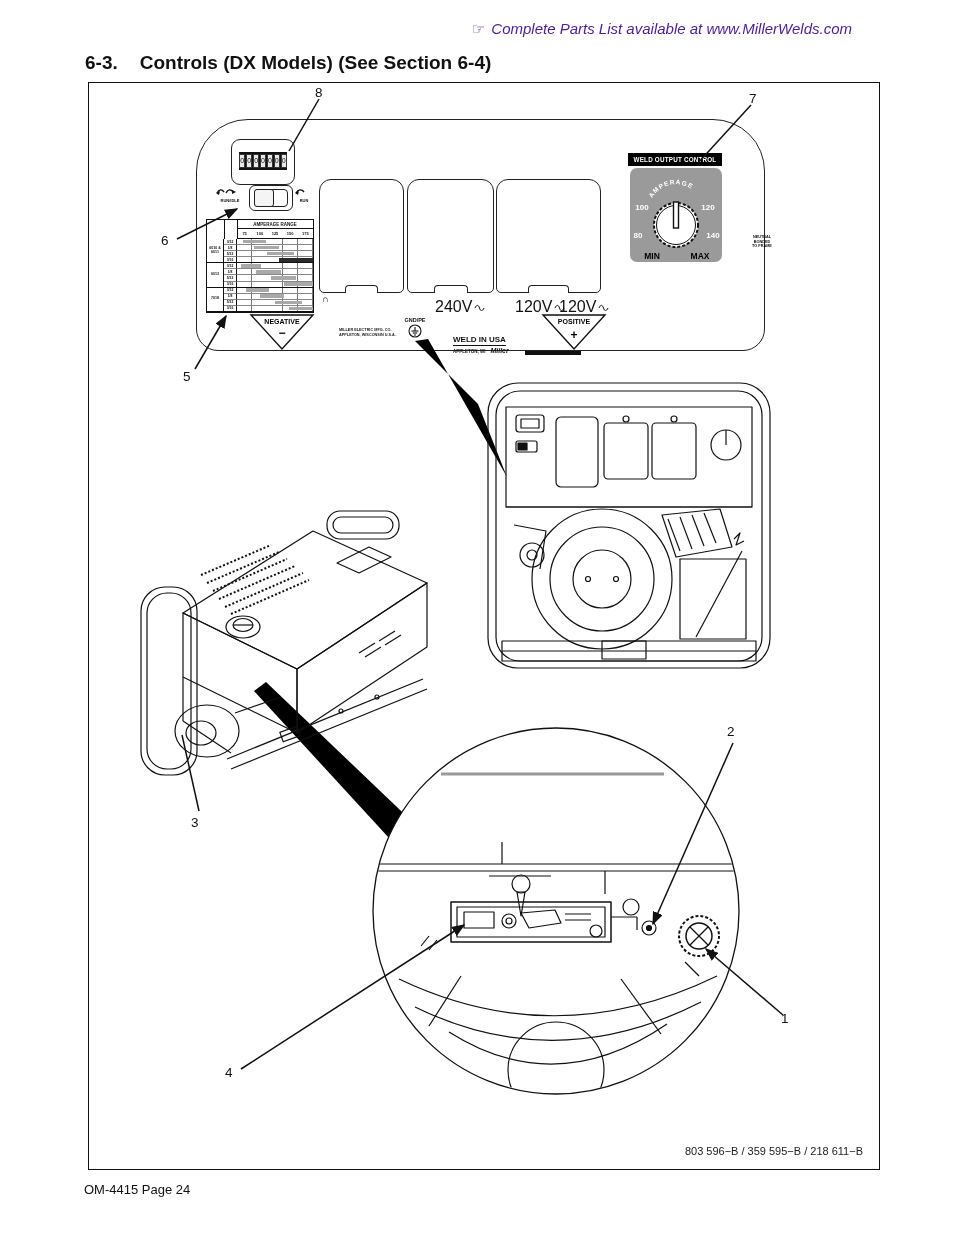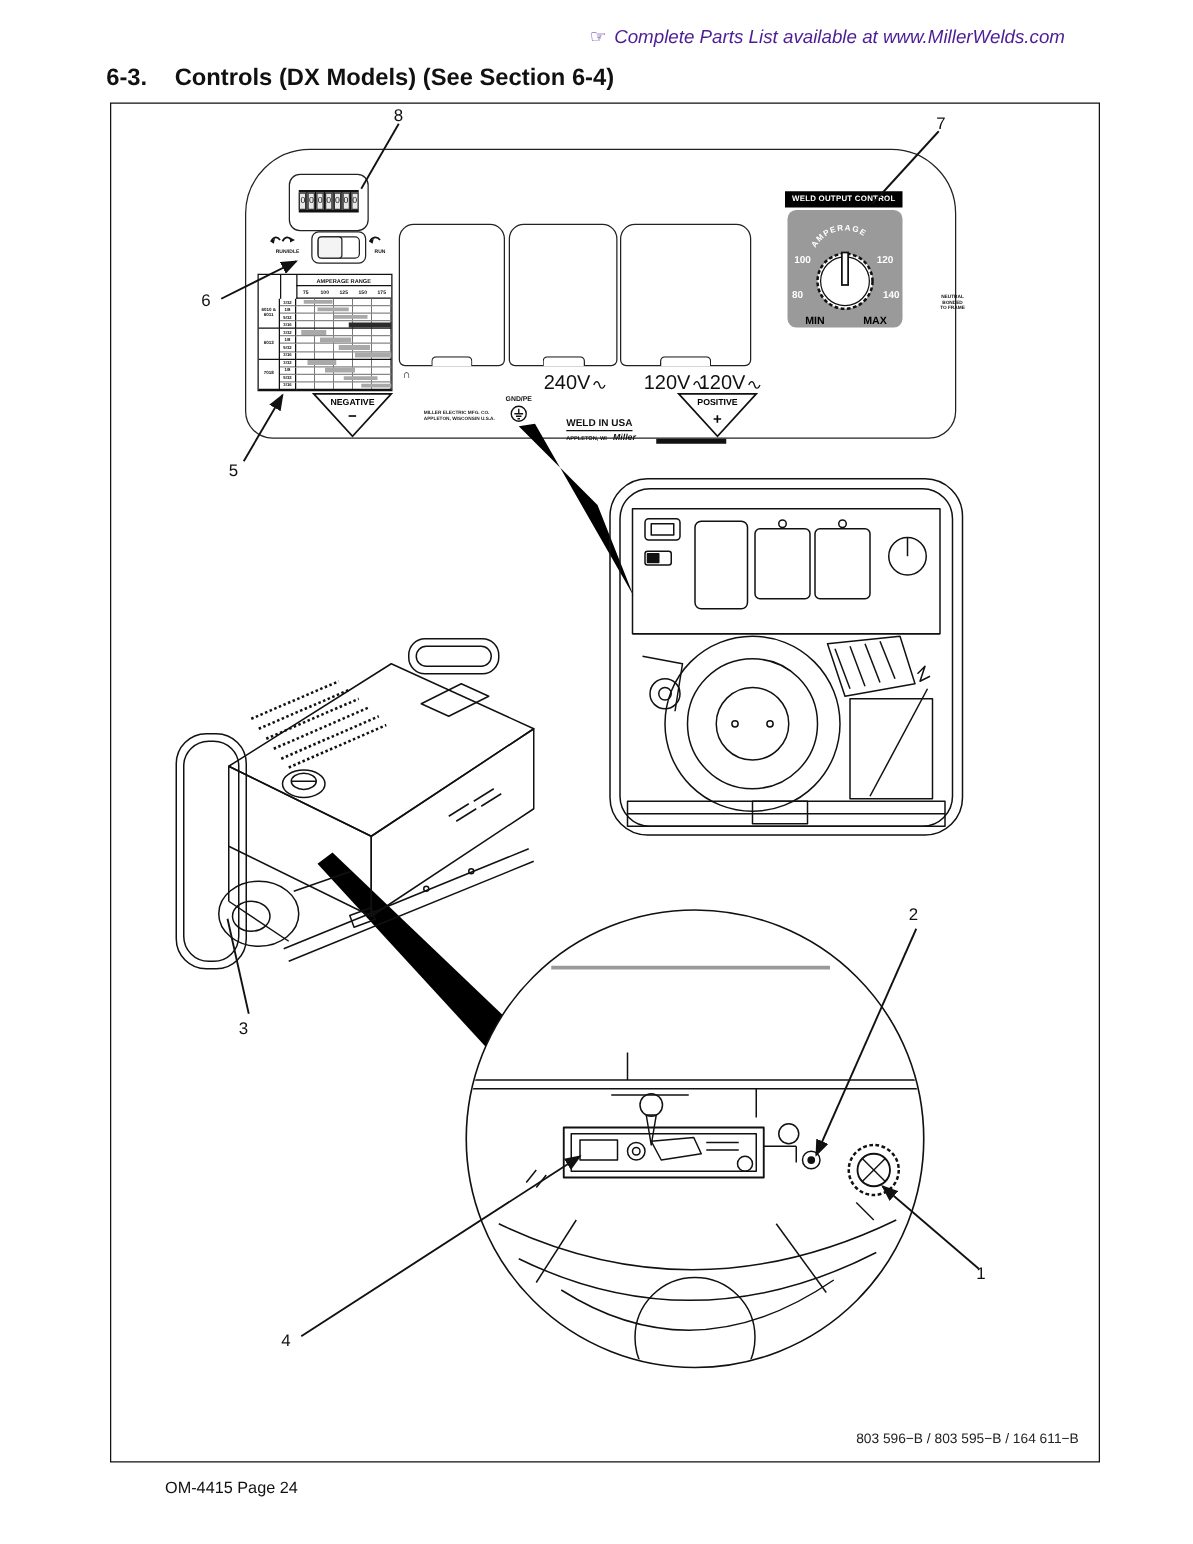--- a/index.html
+++ b/index.html
@@ -3,21 +3,21 @@
 <meta charset="utf-8">
 <style>
   html,body{margin:0;padding:0;background:#fff;}
   body{width:954px;height:1235px;position:relative;font-family:"Liberation Sans",sans-serif;color:#111;}
   .abs{position:absolute;}
   
   .hdr{position:absolute;top:20px;right:102px;font-style:italic;font-size:15px;color:#4c1d95;white-space:nowrap;}
   .hdr .hand{font-style:normal;margin-right:6px;font-size:15px;}
   .title{position:absolute;left:85px;top:52px;font-size:19px;font-weight:bold;white-space:nowrap;}
   .title .num{margin-right:22px;}
-  .footer{position:absolute;left:84px;top:1182px;font-size:13px;margin-left:48px;}
+  .footer{position:absolute;left:84px;top:1182px;font-size:13px;}
   
   .figure{position:absolute;left:88px;top:82px;width:790px;height:1086px;border:1.2px solid #111;background:#fff;}
   .stock{position:absolute;right:16px;top:1062px;font-size:11px;color:#222;}
   
   .panel{position:absolute;left:107px;top:36px;width:567px;height:230px;border:1.3px solid #222;border-radius:52px 52px 22px 22px;}
   .hourmeter{position:absolute;left:142px;top:56px;width:62px;height:44px;border:1.3px solid #222;border-radius:9px;}
   .hm-digits{position:absolute;left:7px;top:12px;width:48px;height:18px;background:#111;display:flex;align-items:center;justify-content:center;gap:1px;padding:1px;box-sizing:border-box;}
   .hm-digits .digit{width:5px;height:12px;background:#e8e8e8;border:0.5px solid #333;font-size:7px;line-height:12px;text-align:center;color:#111;}
   .sw-block{position:absolute;width:30px;text-align:center;}
   .sw-block .lbl{font-size:4px;font-weight:bold;letter-spacing:0;display:block;margin-top:1px;}
@@ -459,16 +459,16 @@
 
   <div class="co" style="left:692px;top:928px;z-index:6;">1</div>
   <div class="co" style="left:638px;top:641px;z-index:6;">2</div>
   <div class="co" style="left:102px;top:732px;z-index:6;">3</div>
   <div class="co" style="left:136px;top:982px;z-index:6;">4</div>
   <div class="co" style="left:94px;top:286px;z-index:6;">5</div>
   <div class="co" style="left:72px;top:150px;z-index:6;">6</div>
   <div class="co" style="left:660px;top:8px;z-index:6;">7</div>
   <div class="co" style="left:226px;top:2px;z-index:6;">8</div>
 
-  <div class="stock">803 596−B / 803 595−B / 164 611−B</div>
+  <div class="stock">803 596−B / 359 595−B / 218 611−B</div>
 </div>
 
 <div class="footer">OM-4415 Page 24</div>
 
 </body></html>

